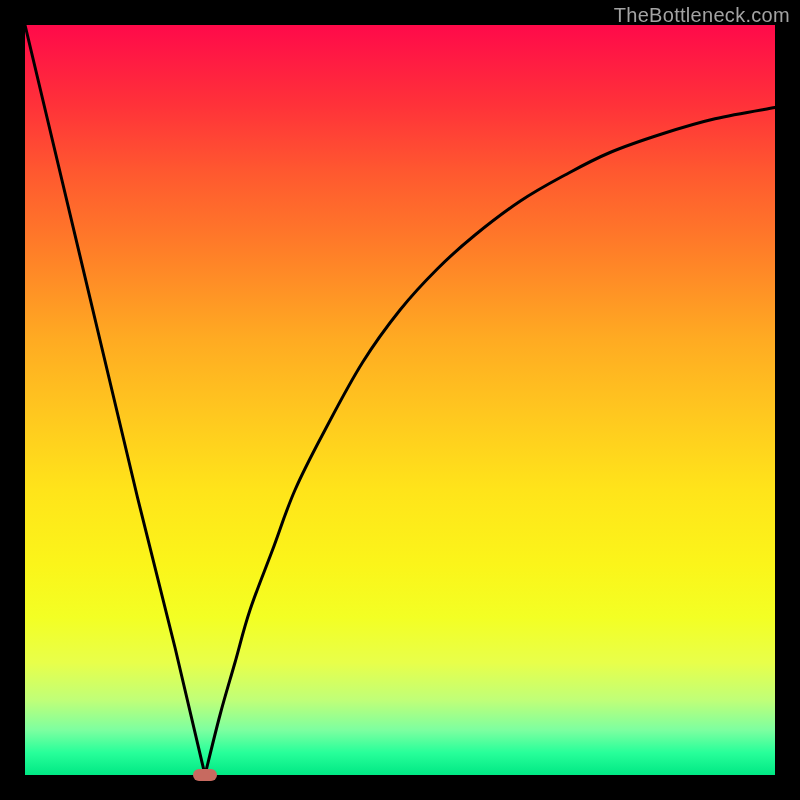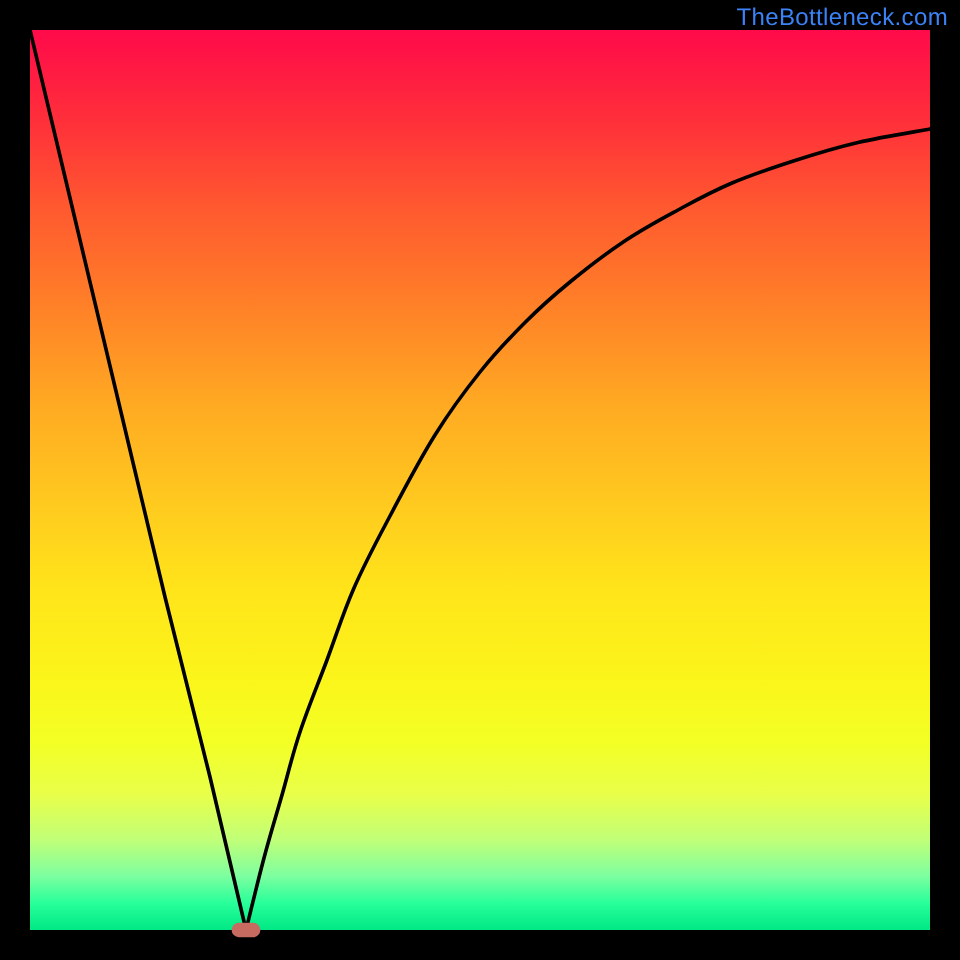--- a/index.html
+++ b/index.html
@@ -39,21 +39,21 @@
       #c0ff78 90%,
       #7dffa0 94%,
       #28ff9a 97%,
       #00e884 100%
     );
   }
   .watermark {
     position: absolute;
     top: 4px;
     right: 10px;
-    color: #3b82f6;
+    color: #a3a3a3;
     font-size: 20px;
     font-weight: 500;
     letter-spacing: 0.3px;
     z-index: 5;
   }
   svg.curves {
     position: absolute;
     top: 0;
     left: 0;
     width: 750px;

